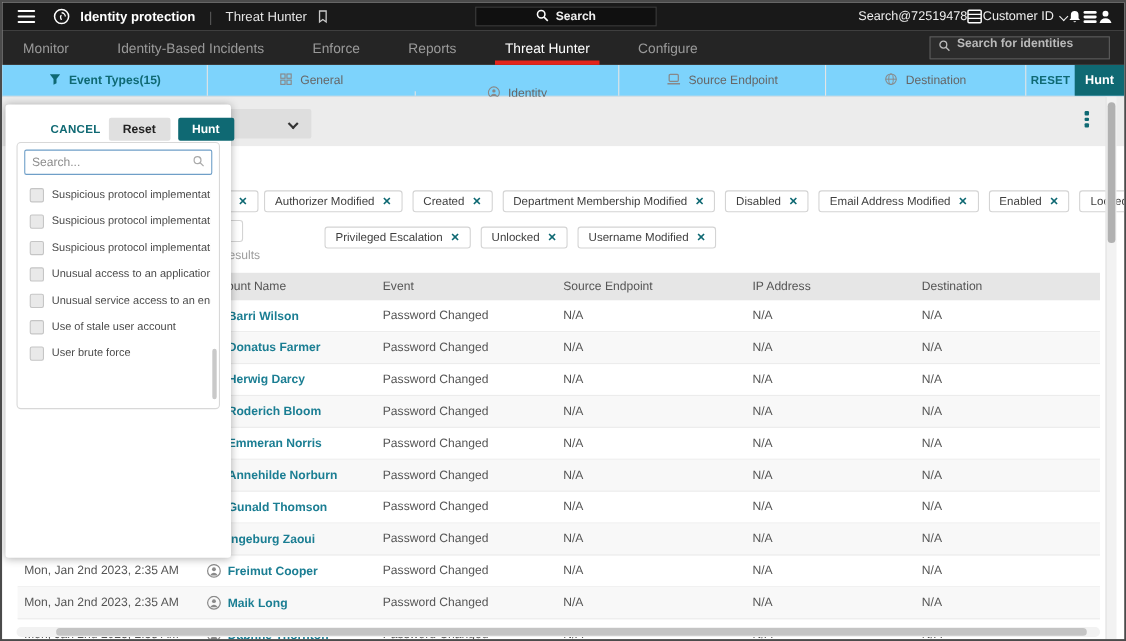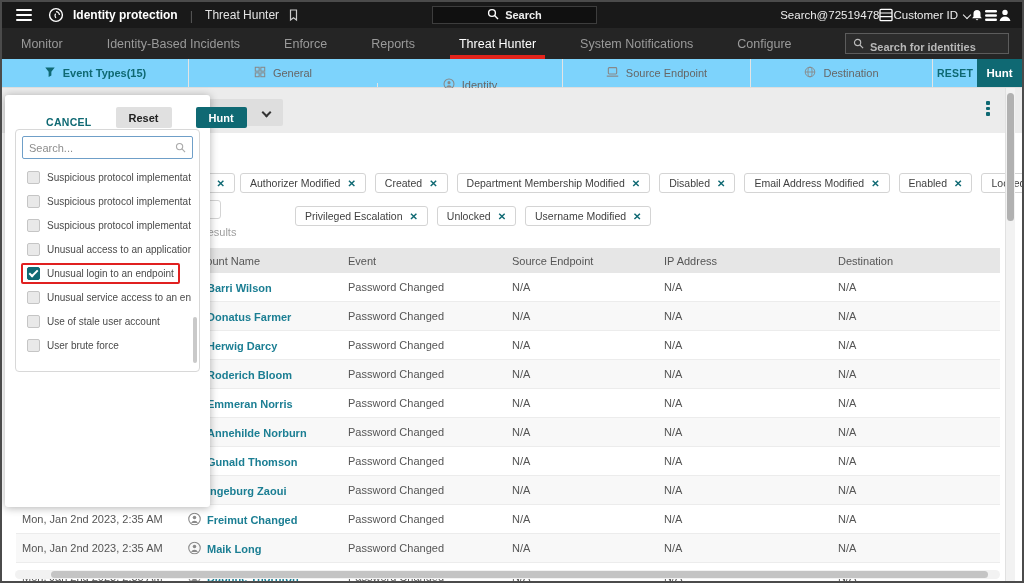--- a/index.html
+++ b/index.html
@@ -24,21 +24,21 @@
   .cust{display:flex;align-items:center;gap:6px;font-size:11.5px;color:#eee;cursor:pointer}
   .chev{width:6px;height:6px;border-right:1.5px solid currentColor;border-bottom:1.5px solid currentColor;transform:rotate(45deg);display:inline-block}
   .chev.up{transform:rotate(225deg)}
   .abtn{display:flex;align-items:center;cursor:pointer}
 
   
   .navbar{position:relative;height:31px;background:#252525;display:flex;align-items:center;padding-left:13px;gap:24px}
   .ntab{position:relative;height:31px;display:flex;align-items:center;padding:0 6px;font-size:12.5px;color:#9a9a9a;cursor:pointer}
   .ntab.active{color:#fff}
   .ntab.active::after{content:"";position:absolute;left:-3px;right:-3px;bottom:0;height:4px;background:var(--underline)}
-  .idsearch{position:absolute;right:13px;top:5px;width:164px;height:21px;background:#2c2c2c;border:1px solid #5c5c5c;display:flex;align-items:flex-end;padding:0 7px;gap:6px}
+  .idsearch{position:absolute;right:13px;top:5px;width:164px;height:21px;background:#2c2c2c;border:1px solid #5c5c5c;display:flex;align-items:flex-start;padding:0 7px;gap:6px}
   .idsearch input{background:transparent;border:none;outline:none;color:#c9c9c9;font-size:11px;width:100%;font-family:"Liberation Sans",sans-serif}
   .idsearch input::placeholder{color:#b9b9b9;font-weight:bold}
 
   
   .filterbar{height:29px;background:#7dd3fc;border-bottom:1px solid #dedede;display:flex}
   .ftab{display:flex;align-items:center;justify-content:center;gap:7px;font-size:11px;color:#666;border-left:1px solid #e4e4e4;cursor:pointer}
   .ftab:first-child{border-left:none}
   .ftab.active{color:var(--accent);font-weight:bold}
   .freset{width:46px;display:flex;align-items:center;justify-content:center;font-size:10.5px;font-weight:bold;color:var(--accent);border-left:1px solid #e4e4e4;cursor:pointer;letter-spacing:.2px}
   .fhunt{width:46px;background:var(--accent);color:#fff;font-size:11.5px;font-weight:bold;display:flex;align-items:center;justify-content:center;cursor:pointer}
@@ -56,32 +56,32 @@
   .chip{display:inline-flex;align-items:center;gap:7px;border:1px solid #d4d4d4;border-radius:3px;padding:3px 9px;font-size:10.5px;color:#3f3f3f;background:#fff;white-space:nowrap;cursor:default}
   .chip .x{color:var(--accent);font-weight:bold;font-size:10px;cursor:pointer}
   .chip.clipped{position:absolute;justify-content:flex-end}
   .results{position:absolute;left:202px;top:93px;font-size:11px;color:#9e9e9e}
 
   .thead{position:absolute;left:14px;right:22px;top:115px;height:25px;background:#e6e6e6;font-size:11px;color:#555}
   .tbody{position:absolute;left:14px;right:22px;top:140px;bottom:0}
   .trow{position:relative;height:29px;border-bottom:1px solid #ececec;font-size:11px;color:#555}
   .trow:nth-child(even){background:#f8f8f8}
   .col{position:absolute;top:50%;transform:translateY(-50%);white-space:nowrap}
-  .c-date{left:6px}.c-name{left:172px}.c-event{left:332px}.c-src{left:496px}.c-ip{left:648px}.c-dest{left:822px}
+  .c-date{left:6px}.c-name{left:172px}.c-event{left:332px}.c-src{left:496px}.c-ip{left:668px}.c-dest{left:822px}
   .thead .col{color:#555}
   .namecell{display:flex;align-items:center;gap:6px;color:var(--link);font-weight:bold;cursor:pointer}
 
   .vscroll{position:absolute;top:86px;bottom:0;right:7px;width:10px;background:#f2f2f2;border-left:1px solid #e1e1e1;z-index:60}
   .vthumb{position:absolute;top:5px;left:1px;width:7px;height:128px;background:#b1b1b1;border-radius:4px;cursor:grab}
   .hscroll{position:absolute;left:13px;right:22px;bottom:2px;height:9px;background:#f2f2f2;border-radius:5px;z-index:30}
   .hthumb{position:absolute;left:36px;right:12px;top:1px;height:7px;background:#c4c4c4;border-radius:4px;cursor:grab}
 
   
   .panel{position:absolute;left:3px;top:93px;width:205px;height:412px;background:#fff;border-radius:3px;box-shadow:0 1px 8px rgba(0,0,0,.3);z-index:50}
-  .phead{display:flex;align-items:flex-end;gap:24px;padding:12px 8px 0 41px}
+  .phead{display:flex;align-items:center;gap:7px;padding:12px 8px 0 41px}
   .pcancel{font-size:10.5px;font-weight:bold;color:var(--accent);letter-spacing:.3px;cursor:pointer}
   .pbtn{height:21px;padding:0 13px;display:flex;align-items:center;font-size:11px;font-weight:bold;border-radius:2px;cursor:pointer}
   .pbtn.gray{background:#e0e0e0;color:#222}
   .pbtn.teal{background:var(--accent);color:#fff}
   .sections{padding:14px 10px 0 10px}
   .section{height:20px;background:#e2e2e2;border-radius:2px;display:flex;align-items:center;justify-content:space-between;padding:0 9px;font-size:10.5px;color:#333;margin-bottom:11px;cursor:pointer}
   .section .chev{width:5px;height:5px;color:#555}
   .listbox{margin:1px 10px 0 10px;height:243px;border:1px solid #d8d8d8;border-radius:4px;background:#fff;position:relative;overflow:hidden}
   .dsearch{margin:6px;height:23px;border:1.5px solid #6f9fc8;border-radius:2px;display:flex;align-items:center;padding:0 6px;gap:4px}
   .dsearch input{border:none;outline:none;flex:1;font-size:11px;color:#444;font-family:"Liberation Sans",sans-serif}
@@ -173,23 +173,20 @@
         <div class="ntab">
           <span>Enforce</span>
         </div>
         <div class="ntab">
           <span>Reports</span>
         </div>
         <div class="ntab active">
           <span>Threat Hunter</span>
         </div>
         <div class="ntab">
-          <span>System Notifications</span>
-        </div>
-        <div class="ntab">
           <span>Configure</span>
         </div>
       </div>
     <div class="idsearch">
       <span><svg width="11" height="11" viewBox="0 0 12 12">
             <circle cx="5" cy="5" r="3.4" fill="none" stroke="#bbb" stroke-width="1.3"></circle>
             <path d="M7.6 7.6 11 11" stroke="#bbb" stroke-width="1.3"></path>
           </svg></span>
       <input placeholder="Search for identities" style="">
     </div>
@@ -439,21 +436,21 @@
     <span class="col c-dest">N/A</span>
   </div>
         <div class="trow">
     <span class="col c-date">Mon, Jan 2nd 2023, 2:35 AM</span>
     <span class="col c-name namecell">
       <svg width="13" height="13" viewBox="0 0 14 14">
               <circle cx="7" cy="7" r="6.2" fill="none" stroke="#8a8a8a" stroke-width="1.2"></circle>
               <circle cx="7" cy="5.4" r="1.9" fill="#8a8a8a"></circle>
               <path d="M3.4 11.4c.7-1.8 2-2.6 3.6-2.6s2.9.8 3.6 2.6" fill="#8a8a8a"></path>
             </svg>
-      <span>Freimut Changed</span>
+      <span>Freimut Cooper</span>
     </span>
     <span class="col c-event">Password Changed</span>
     <span class="col c-src">N/A</span>
     <span class="col c-ip">N/A</span>
     <span class="col c-dest">N/A</span>
   </div>
         <div class="trow">
     <span class="col c-date">Mon, Jan 2nd 2023, 2:35 AM</span>
     <span class="col c-name namecell">
       <svg width="13" height="13" viewBox="0 0 14 14">
@@ -526,26 +523,20 @@
       <span class="cb"></span>
       <span class="dlabel">Suspicious protocol implementation (valid ...</span>
     </span>
   </div>
           <div class="ditem">
     <span class="dwrap">
       <span class="cb"></span>
       <span class="dlabel">Unusual access to an application</span>
     </span>
   </div>
-          <div class="ditem highlighted">
-    <span class="dwrap">
-      <span class="cb checked"></span>
-      <span class="dlabel">Unusual login to an endpoint</span>
-    </span>
-  </div>
           <div class="ditem">
     <span class="dwrap">
       <span class="cb"></span>
       <span class="dlabel">Unusual service access to an endpoint</span>
     </span>
   </div>
           <div class="ditem">
     <span class="dwrap">
       <span class="cb"></span>
       <span class="dlabel">Use of stale user account</span>

